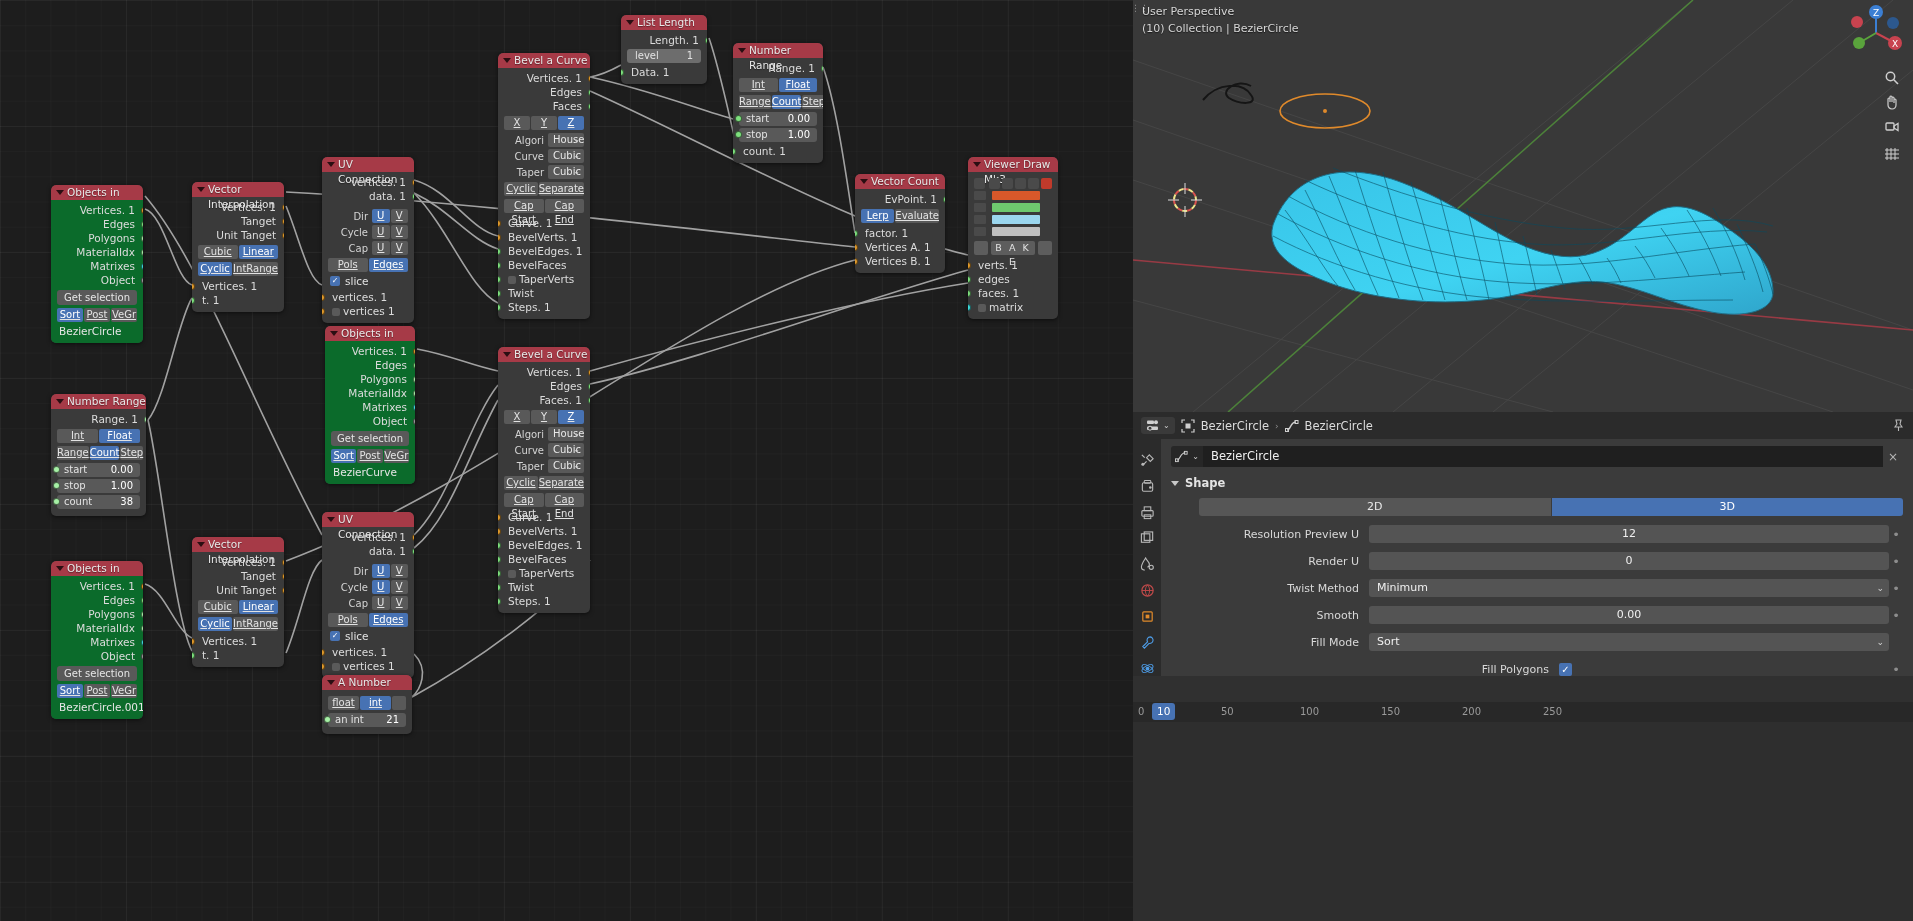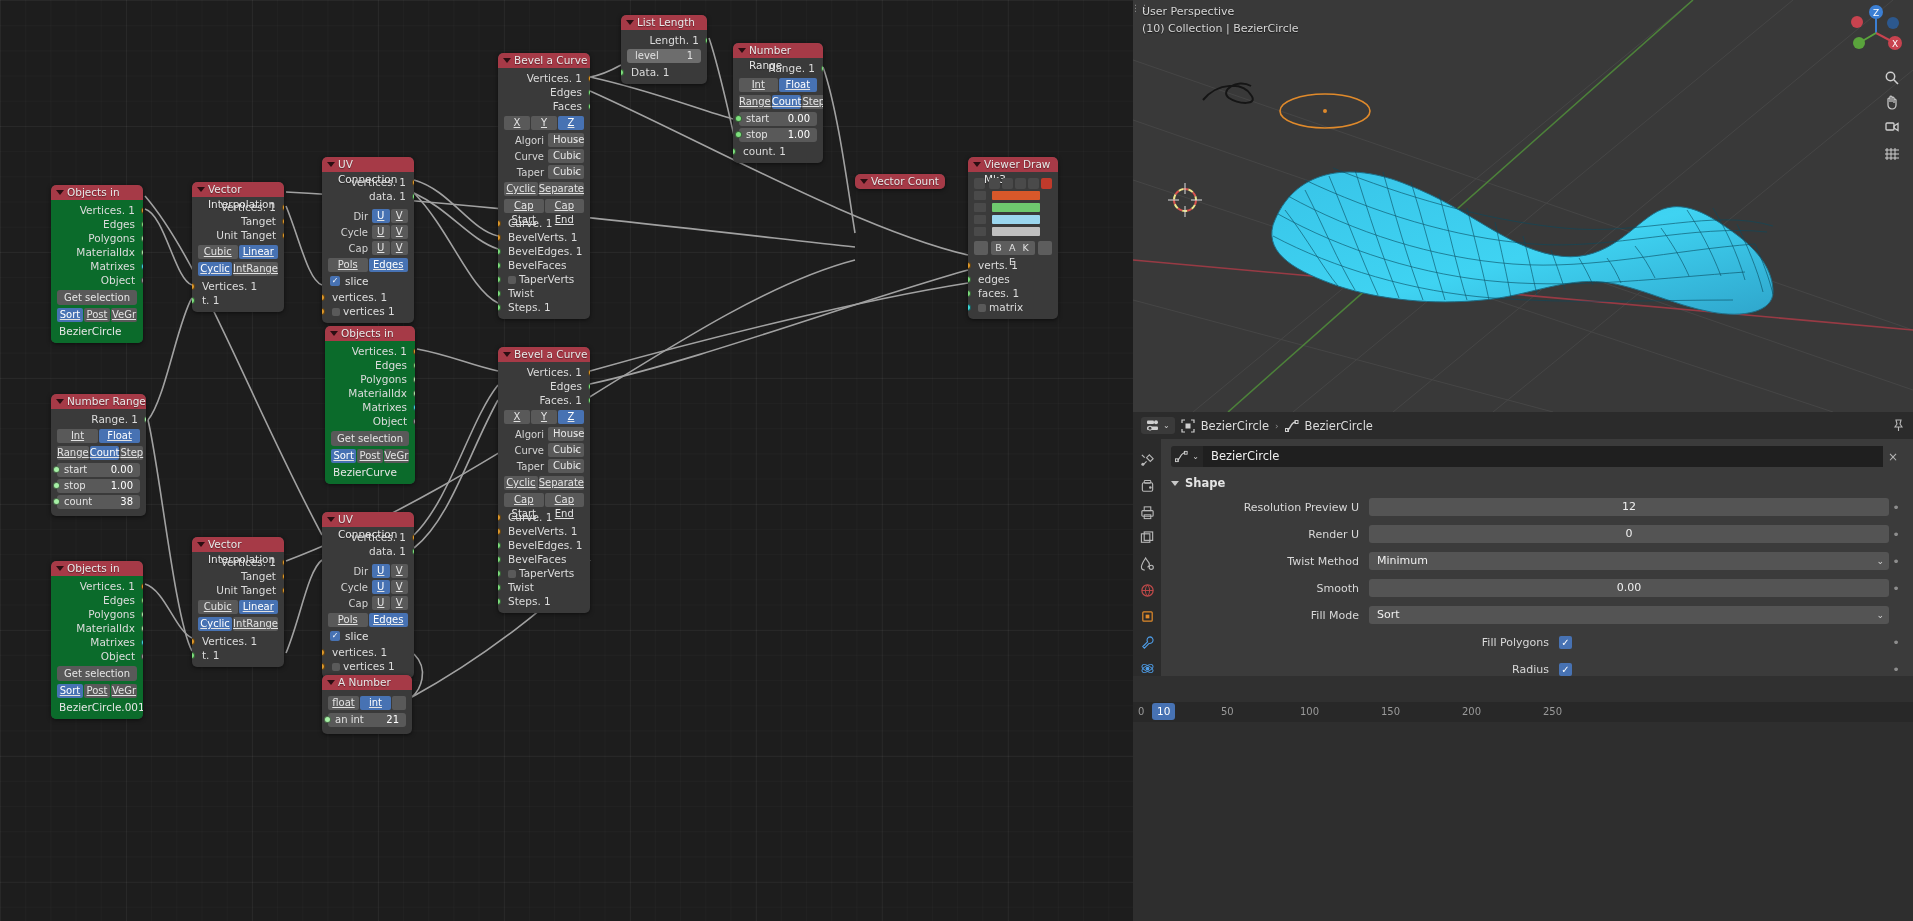--- a/index.html
+++ b/index.html
@@ -464,20 +464,30 @@
         <div class="row in"><span class="sock s-green l"></span><span>Twist</span></div>
         <div class="row in"><span class="sock s-green l"></span><span>Steps. 1</span></div>
       </div>
     </div>
 
     <div class="node" style="left:855px; top:174px; width:90px;">
       <div class="hdr hdr-red">
         <span class="tri"></span>
         <span>Vector Count</span>
       </div>
+      <div class="body">
+        <div class="row out"><span class="sock s-green r"></span><span>EvPoint. 1</span></div>
+        <div class="seg">
+          <div class="on">Lerp</div>
+          <div>Evaluate</div>
+        </div>
+        <div class="row in"><span class="sock s-green l"></span><span>factor. 1</span></div>
+        <div class="row in"><span class="sock s-orange l"></span><span>Vertices A. 1</span></div>
+        <div class="row in"><span class="sock s-orange l"></span><span>Vertices B. 1</span></div>
+      </div>
     </div>
 
     <div class="node" style="left:968px; top:157px; width:90px;">
       <div class="hdr hdr-red">
         <span class="tri"></span>
         <span>Viewer Draw Mk3</span>
       </div>
       <div class="body">
         <div class="viewer-ico">
           <span></span>
@@ -893,20 +903,24 @@
         </div>
         <div class="idname">BezierCircle</div>
         <div class="idx">×</div>
       </div>
 
       <div class="sec-head">
         <span class="tri"></span>
         <span>Shape</span>
       </div>
 
+      <div class="seg2">
+        <div>2D</div>
+        <div class="on">3D</div>
+      </div>
 
       <div class="prow">
         <span class="lab">Resolution Preview U</span>
         <span class="val">12</span>
         <span class="dot">•</span>
       </div>
       <div class="prow">
         <span class="lab">Render U</span>
         <span class="val">0</span>
         <span class="dot">•</span>

